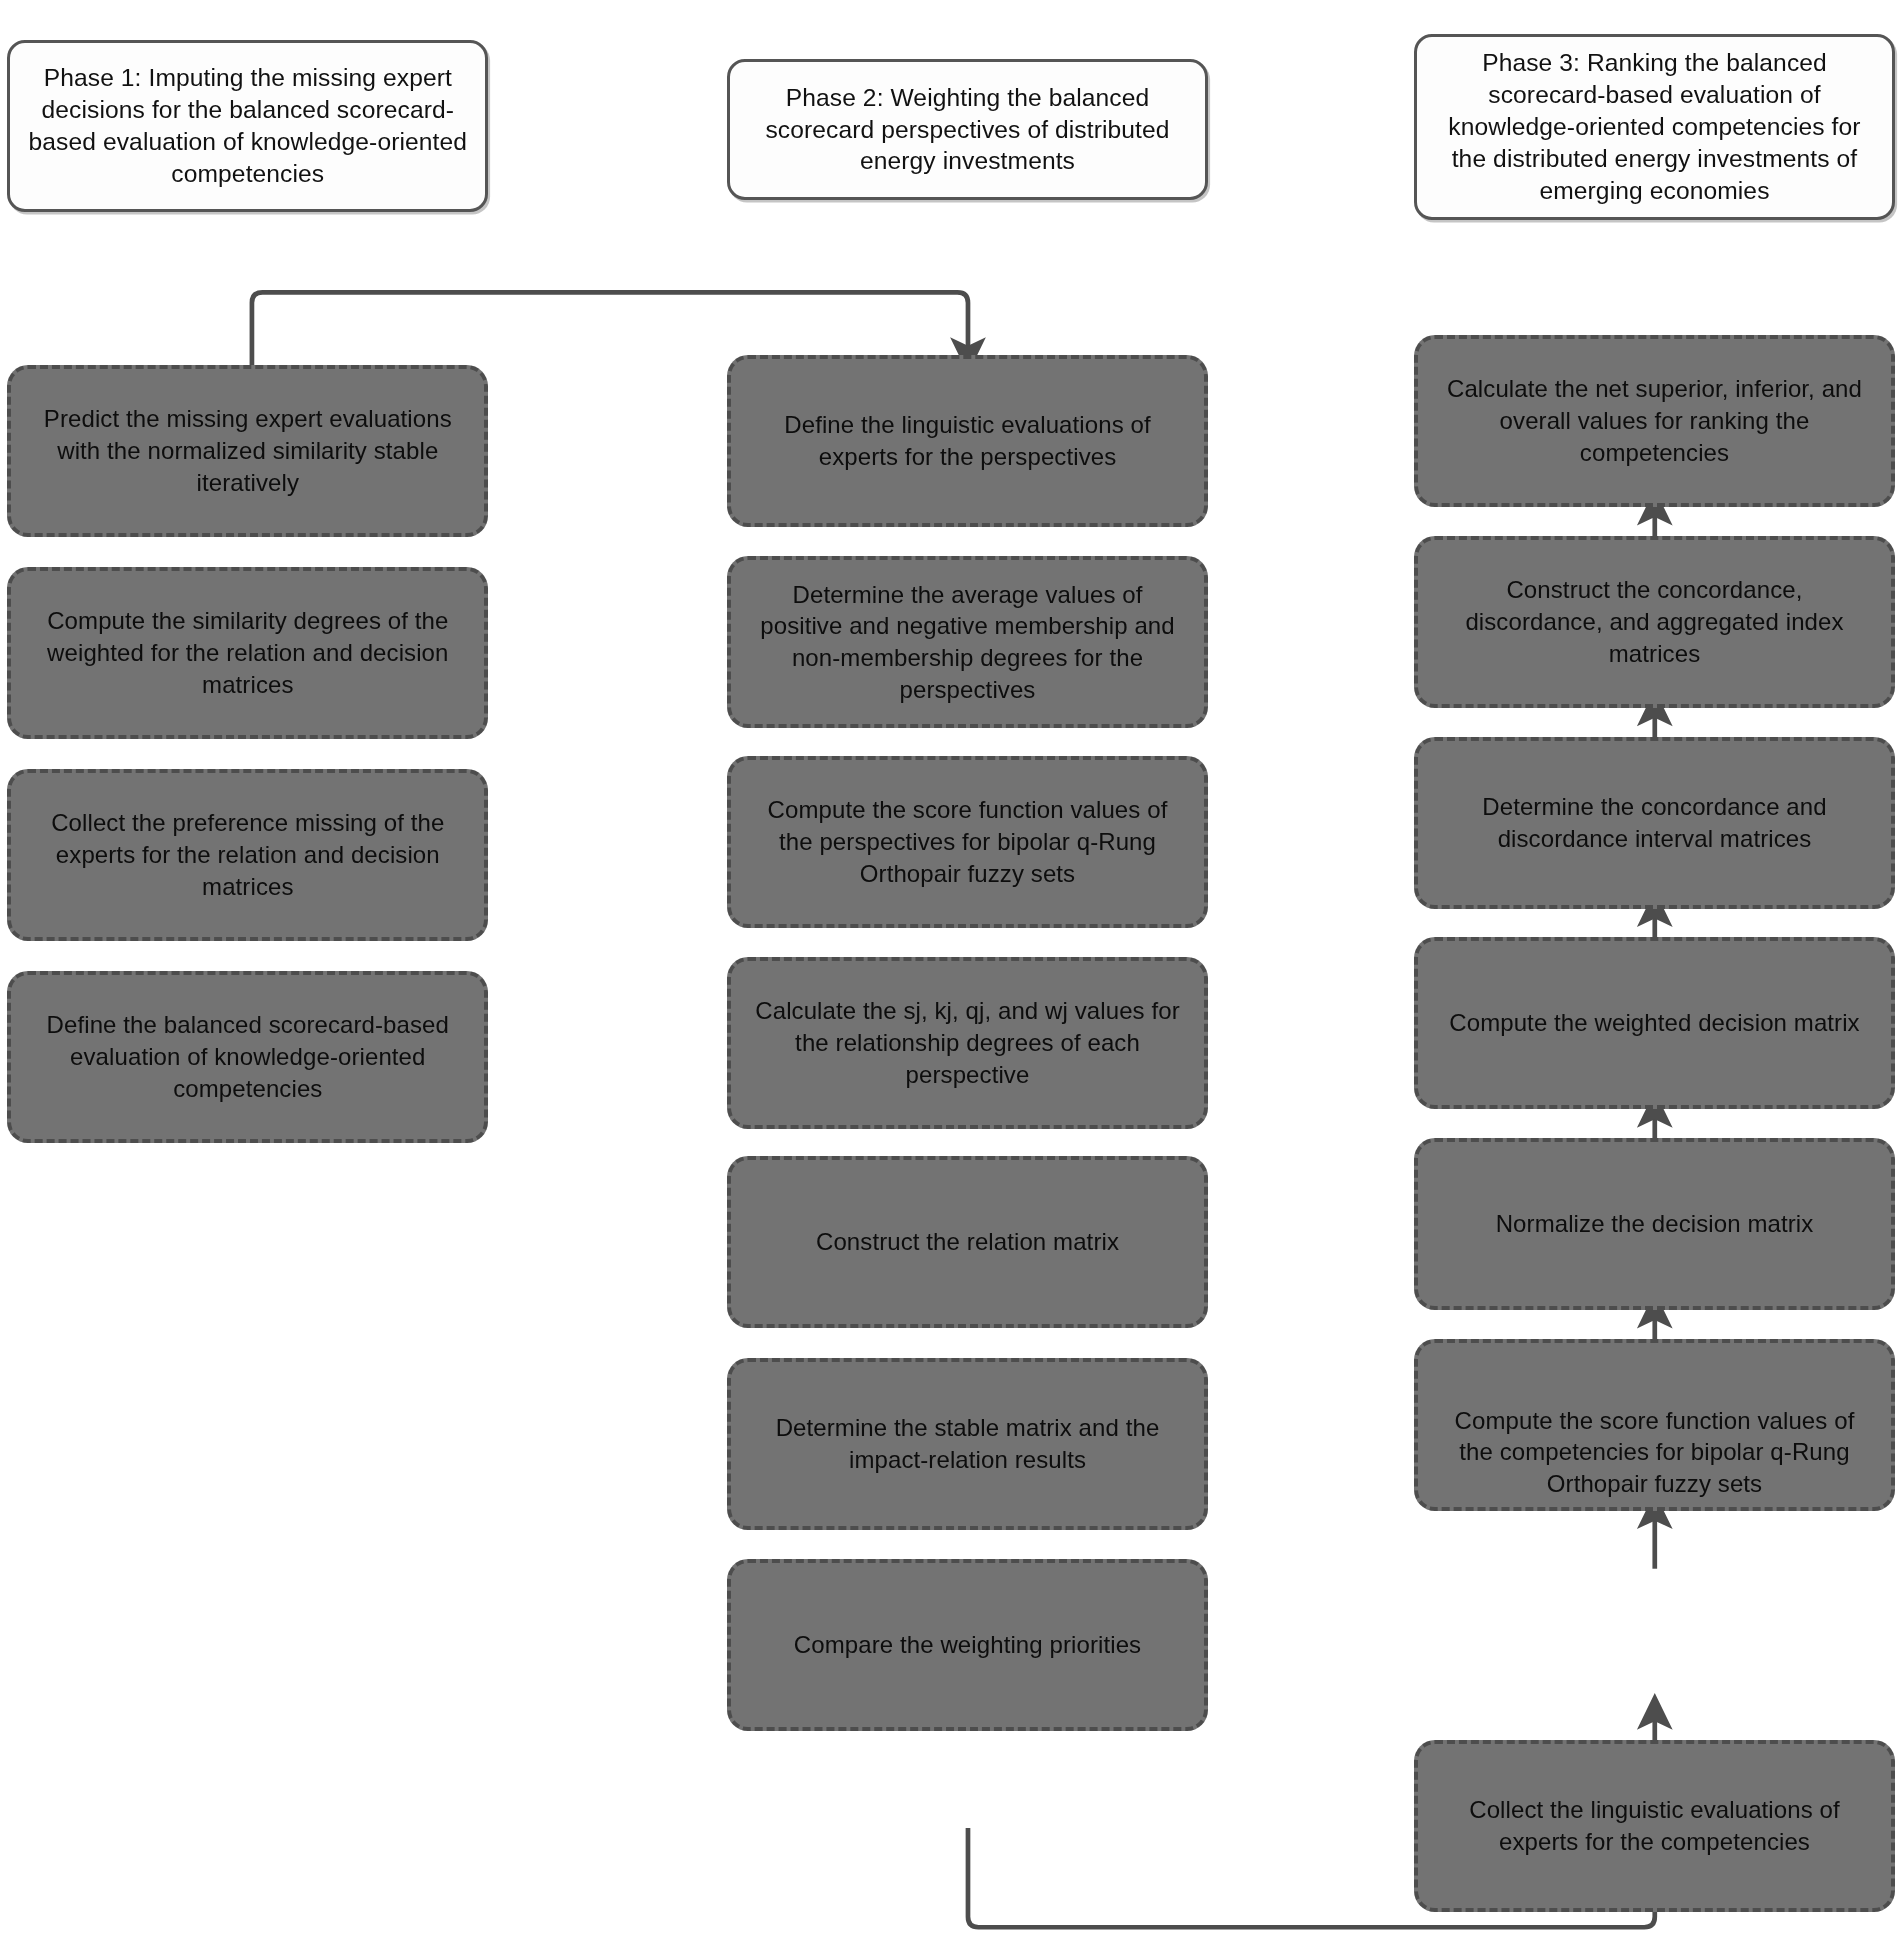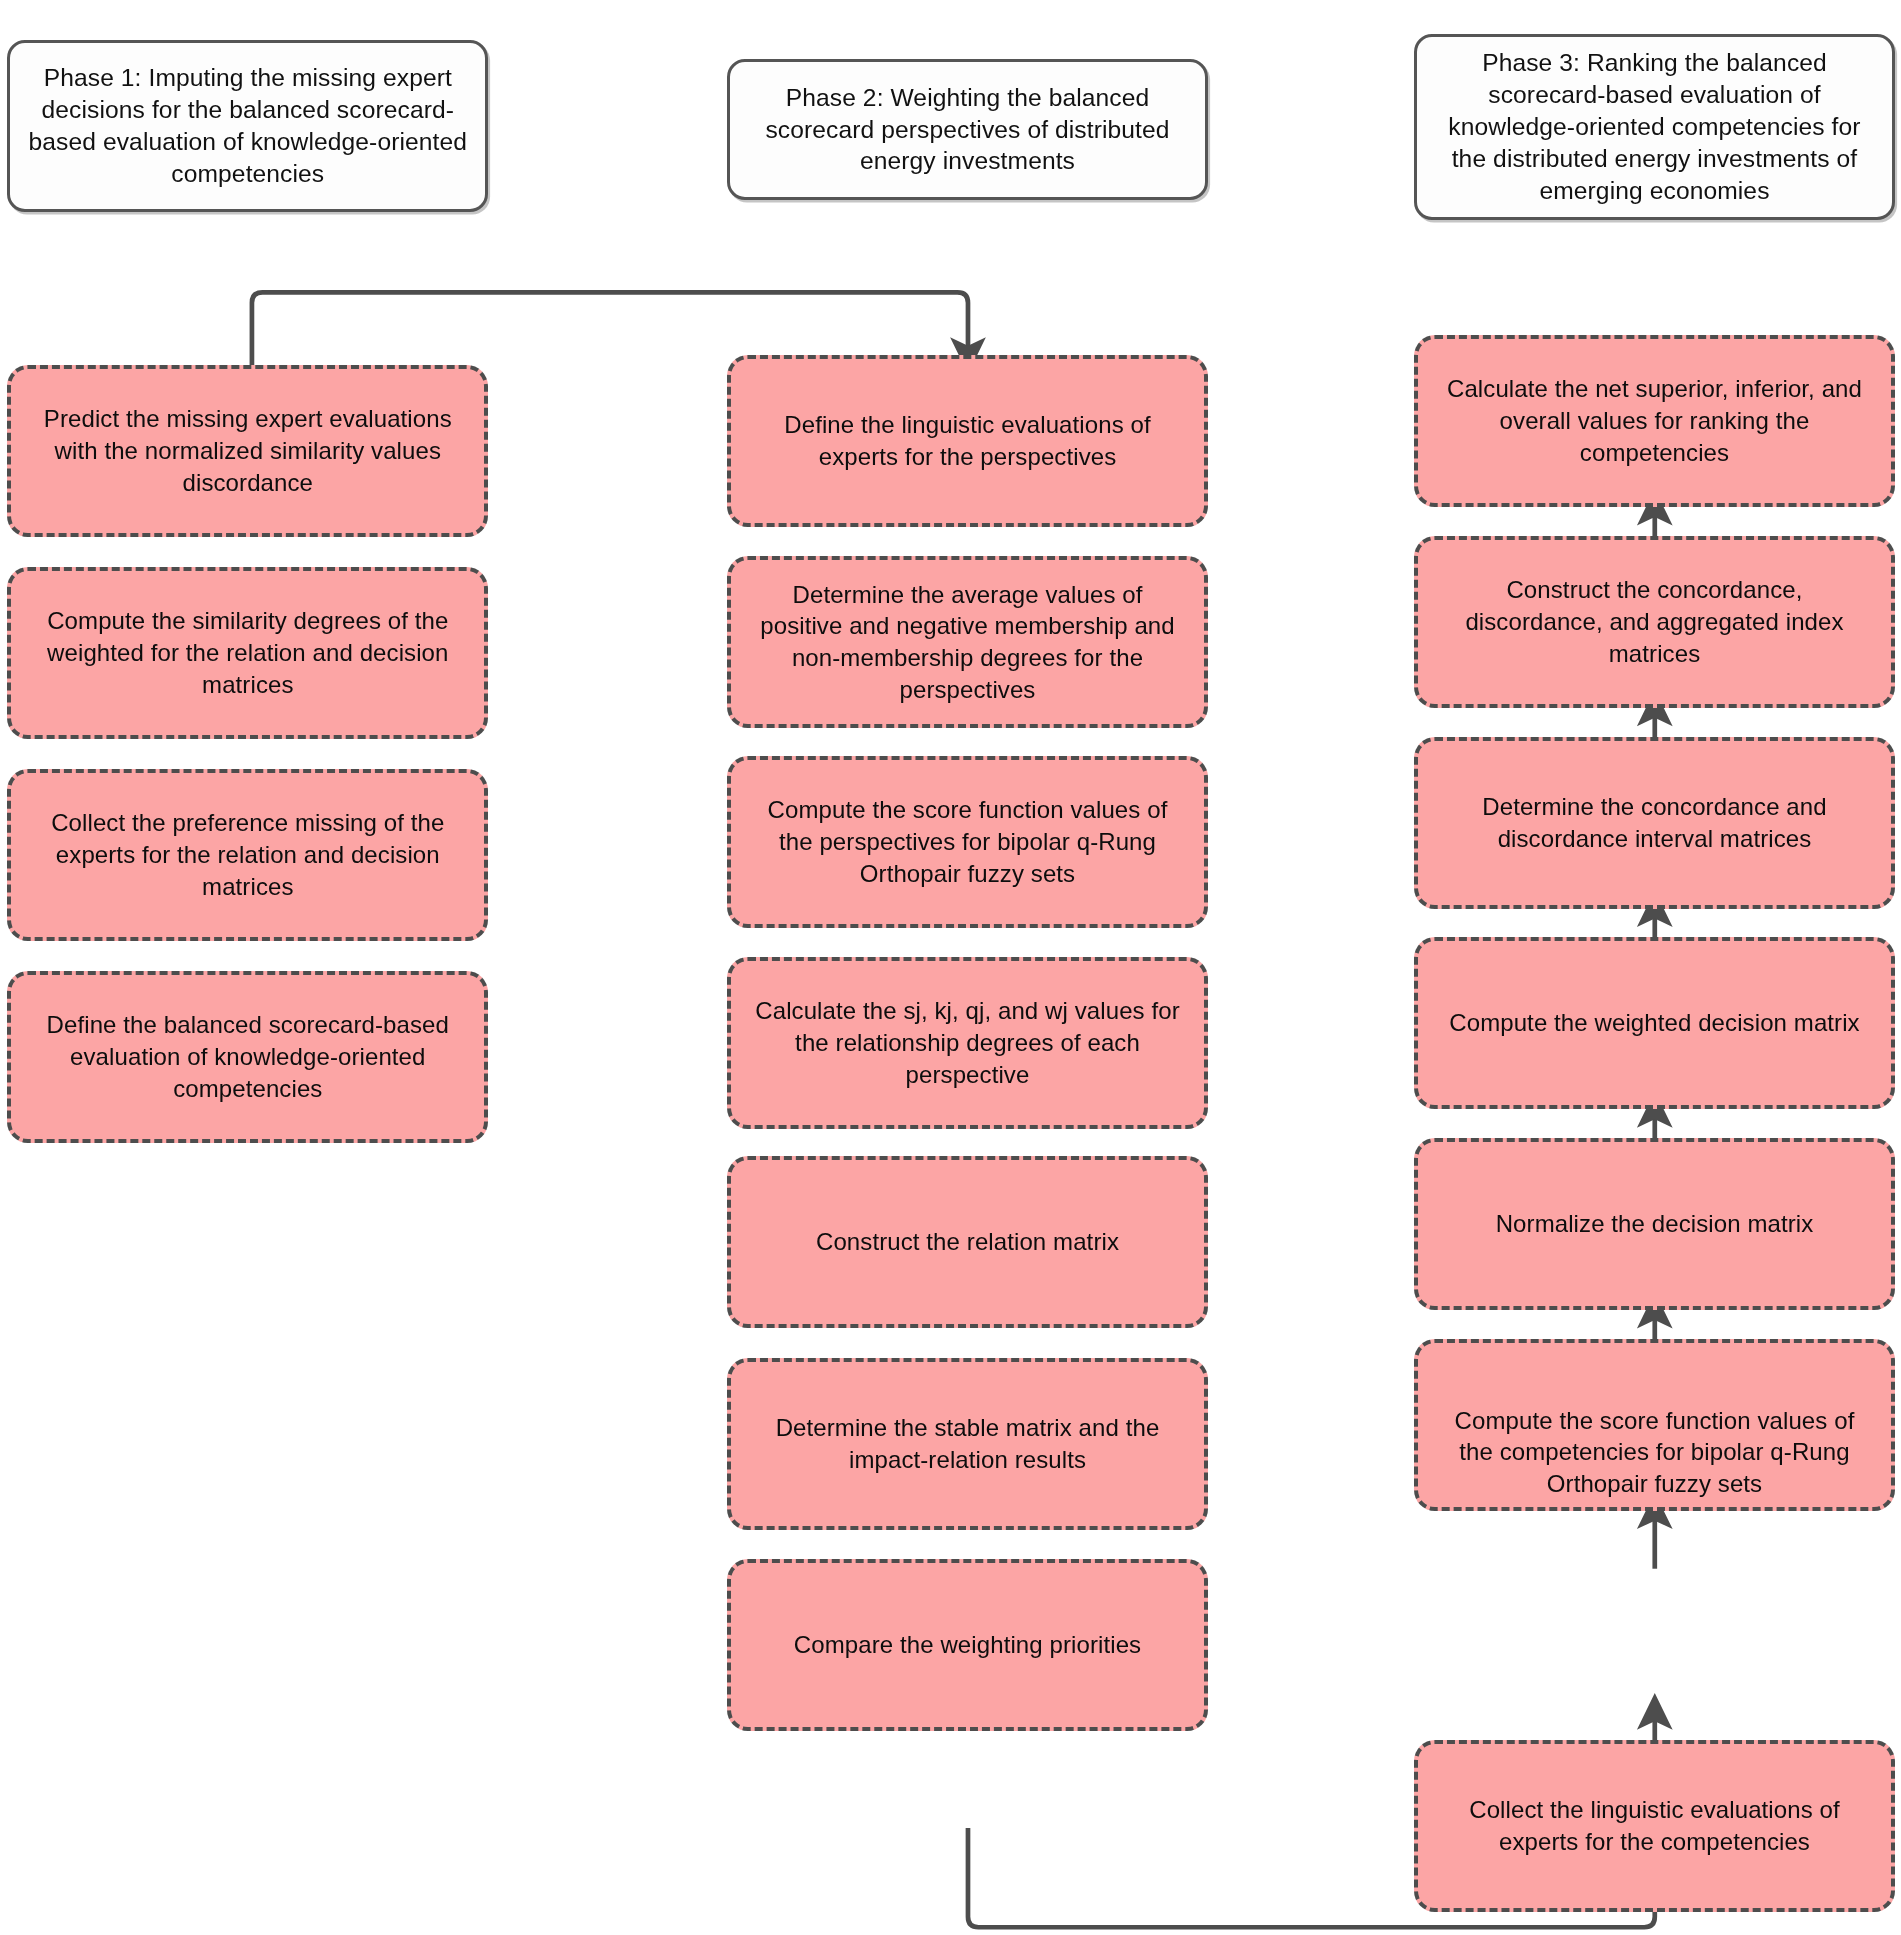--- a/index.html
+++ b/index.html
@@ -33,21 +33,21 @@
   .phase-header .ptxt {
     font-size: 24.6px;
     line-height: 1.30;
     color: #111111;
     letter-spacing: 0.1px;
   }
 
   
   .step {
     position: absolute;
-    background: #fca5a5;
+    background: #737373;
     border: 4.7px dashed #4d4d4d;
     border-radius: 21px;
     display: flex;
     align-items: center;
     justify-content: center;
     text-align: center;
     padding: 7.3px 18px;
   }
   .step .stxt {
     font-size: 24px;
@@ -107,21 +107,21 @@
 
     <path d="M 1852,3438 L 1852,3608 Q 1852,3628 1872,3628
              L 3146,3628 Q 3166,3628 3166,3608 L 3166,3510" stroke="#4d4d4d" stroke-width="9" fill="none" marker-end="url(#ah)"></path>
   </svg>
 
   <div class="phase-header" style="left:7.3px; top:9.4px; width:481px; height:172px;">
     <div class="ptxt">Phase 1: Imputing the missing expert decisions for the balanced scorecard-based evaluation of knowledge-oriented competencies</div>
   </div>
 
   <div class="step" style="left:7.3px; top:334px; width:481px; height:172px;">
-    <div class="stxt">Predict the missing expert evaluations with the normalized similarity values discordance</div>
+    <div class="stxt">Predict the missing expert evaluations with the normalized similarity stable iteratively</div>
   </div>
 
   <div class="step" style="left:7.3px; top:536px; width:481px; height:172px;">
     <div class="stxt">Compute the similarity degrees of the weighted for the relation and decision matrices</div>
   </div>
 
   <div class="step" style="left:7.3px; top:738px; width:481px; height:172px;">
     <div class="stxt">Collect the preference missing of the experts for the relation and decision matrices</div>
   </div>
 

